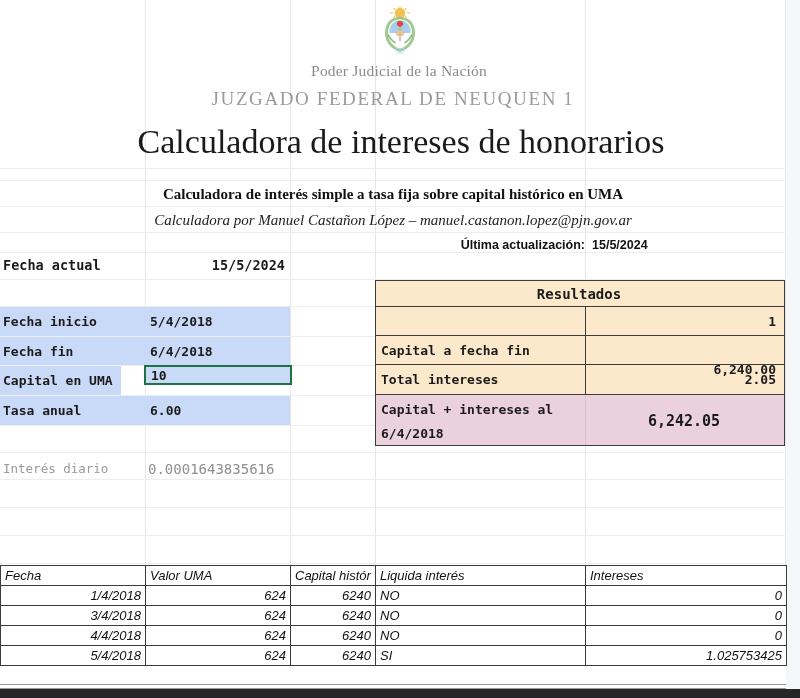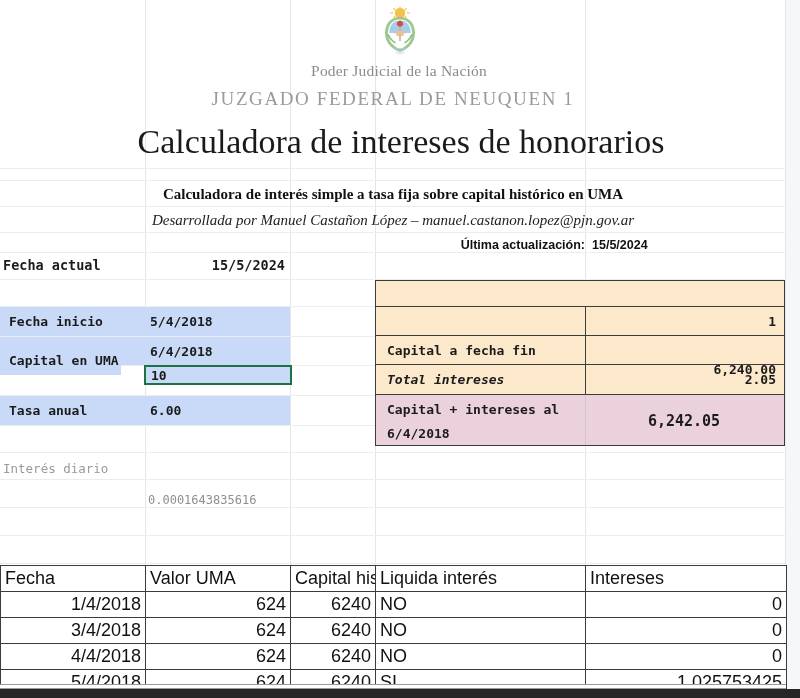--- a/index.html
+++ b/index.html
@@ -32,54 +32,54 @@
   .sub2{position:absolute;left:0;right:14px;top:212px;text-align:center;
        font-family:"Liberation Serif", serif;font-size:15px;font-style:italic;color:#222;}
   .updlbl{position:absolute;top:238px;left:300px;width:285px;text-align:right;
        font-family:"Liberation Sans", sans-serif;font-size:12.5px;font-weight:bold;color:#111;}
   .updval{position:absolute;top:238px;left:592px;
        font-family:"Liberation Sans", sans-serif;font-size:12.5px;font-weight:bold;color:#111;}
 
   .cell{position:absolute;box-sizing:border-box;display:flex;align-items:center;
         font-family:"DejaVu Sans Mono", monospace;font-size:13px;color:#1b1b1b;
         font-weight:bold;white-space:nowrap;}
-  .cell.lbl{padding-left:9px;}
+  .cell.lbl{padding-left:3px;}
   .cell.val{padding-left:5px;}
   .cell.rt{justify-content:flex-end;padding-right:6px;}
   .fill-blue{background:#c9daf8;}
   .fill-cream{background:#fce8cb;}
   .fill-pink{background:#ead1dc;}
 
   .curlbl{position:absolute;left:3px;top:257px;font-family:"DejaVu Sans Mono", monospace;
         font-size:13.5px;font-weight:bold;color:#1b1b1b;}
   .curval{position:absolute;left:145px;top:257px;width:140px;text-align:right;
         font-family:"DejaVu Sans Mono", monospace;font-size:13.5px;font-weight:bold;color:#1b1b1b;}
 
   .idlbl{position:absolute;left:3px;top:461px;font-family:"DejaVu Sans Mono", monospace;
         font-size:12.5px;color:#9a9a9a;}
   .idval{position:absolute;left:148px;top:461px;font-family:"DejaVu Sans Mono", monospace;
-        font-size:12px;color:#8f8f8f;margin-top:32px;}
+        font-size:14px;color:#8f8f8f;}
 
   
   .selbox{position:absolute;box-sizing:border-box;border:2px solid #1e7145;}
 
   
   .resbox{position:absolute;left:375px;top:280px;width:410px;height:166px;
           box-sizing:border-box;border:1px solid #3c3c3c;}
   .reshdr{position:absolute;left:375px;top:281px;width:408px;height:26px;
           display:flex;align-items:center;justify-content:center;
           font-family:"DejaVu Sans Mono", monospace;font-size:14px;font-weight:bold;color:#1b1b1b;}
   .rline{position:absolute;height:1px;background:#3c3c3c;left:375px;width:409px;}
   .rvsep{position:absolute;width:1px;background:#3c3c3c;left:585px;}
   .rvsep-faint{position:absolute;width:1px;background:#d8c4cd;left:585px;}
 
   
   .tblwrap{position:absolute;left:0;top:565px;width:786px;}
   table.data{border-collapse:collapse;width:786px;table-layout:fixed;
-             font-family:"Liberation Sans", sans-serif;font-size:18px;color:#111;}
+             font-family:"Liberation Sans", sans-serif;font-size:13px;color:#111;font-style:italic;}
   table.data th,table.data td{
       border:1px solid #3c3c3c;padding:2px 4px;height:19px;box-sizing:border-box;
       overflow:hidden;white-space:nowrap;font-weight:normal;}
   table.data th{text-align:left;}
   table.data td.num{text-align:right;}
   .botbar{position:absolute;left:0;bottom:0;width:800px;height:9px;background:#262626;}
   .botbar2{position:absolute;left:0;bottom:9px;width:786px;height:3px;background:#ffffff;
            border-top:1px solid #9a9a9a;border-bottom:1px solid #9a9a9a;}
 </style>
 </head>
@@ -137,34 +137,34 @@
       <path d="M34 28.5 c-2 4 -4.6 6.8 -7.4 8.4" stroke="#6aa85c" stroke-width="1.6" fill="none" opacity="0.8"></path>
       <path d="M17 43 h10" stroke="#a8cde8" stroke-width="2.2" opacity="0.7"></path>
       <path d="M18 46 c1.3 1.6 6.7 1.6 8 0" stroke="#c8d8e8" stroke-width="1.5" fill="none" opacity="0.7"></path>
     </g>
   </svg>
 
   <div class="org">Poder Judicial de la Nación</div>
   <div class="court">JUZGADO FEDERAL DE NEUQUEN 1</div>
   <div class="title">Calculadora de intereses de honorarios</div>
   <div class="sub1">Calculadora de interés simple a tasa fija sobre capital histórico en UMA</div>
-  <div class="sub2">Desarrollada por Manuel Castañon López – manuel.castanon.lopez@pjn.gov.ar</div>
+  <div class="sub2">Calculadora por Manuel Castañon López – manuel.castanon.lopez@pjn.gov.ar</div>
   <div class="updlbl">Última actualización:</div>
   <div class="updval">15/5/2024</div>
 
   <div class="curlbl">Fecha actual</div>
   <div class="curval">15/5/2024</div>
 
   <div class="cell lbl fill-blue" style="left:0;top:307px;width:145px;height:29px;">Fecha inicio</div>
   <div class="cell val fill-blue" style="left:145px;top:307px;width:145px;height:29px;">5/4/2018</div>
 
   <div class="cell lbl fill-blue" style="left:0;top:337px;width:145px;height:28px;">Fecha fin</div>
   <div class="cell val fill-blue" style="left:145px;top:337px;width:145px;height:28px;">6/4/2018</div>
 
-  <div class="cell lbl fill-blue" style="left:0;top:346px;width:121px;height:29px;">Capital en UMA</div>
+  <div class="cell lbl fill-blue" style="left:0;top:366px;width:121px;height:29px;">Capital en UMA</div>
   <div class="cell val fill-blue selbox" style="left:144px;top:365px;width:148px;height:20px;">10</div>
 
   <div class="cell lbl fill-blue" style="left:0;top:396px;width:145px;height:29px;">Tasa anual</div>
   <div class="cell val fill-blue" style="left:145px;top:396px;width:145px;height:29px;">6.00</div>
 
   <div class="idlbl">Interés diario</div>
   <div class="idval">0.0001643835616</div>
 
   <div class="cell fill-cream" style="left:376px;top:281px;width:408px;height:26px;"></div>
   <div class="cell fill-cream" style="left:376px;top:307px;width:408px;height:29px;"></div>
@@ -173,27 +173,28 @@
   <div class="cell fill-pink" style="left:376px;top:395px;width:408px;height:50px;"></div>
 
   <div class="resbox"></div>
   <div class="rline" style="top:306px;"></div>
   <div class="rline" style="top:335px;"></div>
   <div class="rline" style="top:364px;"></div>
   <div class="rline" style="top:394px;"></div>
   <div class="rvsep" style="top:307px;height:88px;"></div>
   <div class="rvsep-faint" style="top:396px;height:49px;"></div>
 
+  <div class="reshdr">Resultados</div>
 
   <div class="cell rt" style="left:586px;top:307px;width:196px;height:29px;">1</div>
 
   <div class="cell lbl" style="left:378px;top:336px;width:205px;height:29px;">Capital a fecha fin</div>
   <div class="cell rt" style="left:586px;top:355px;width:196px;height:29px;">6,240.00</div>
 
-  <div class="cell lbl" style="left:378px;top:365px;width:205px;height:29px;font-style:italic;">Total intereses</div>
+  <div class="cell lbl" style="left:378px;top:365px;width:205px;height:29px;">Total intereses</div>
   <div class="cell rt" style="left:586px;top:365px;width:196px;height:29px;">2.05</div>
 
   <div class="cell lbl" style="left:378px;top:398px;width:205px;height:22px;">Capital + intereses al</div>
   <div class="cell lbl" style="left:378px;top:422px;width:205px;height:22px;">6/4/2018</div>
   <div class="cell" style="left:586px;top:396px;width:196px;height:49px;justify-content:center;font-size:15px;">6,242.05</div>
 
   <div class="tblwrap">
     <table class="data">
       <colgroup>
         <col style="width:145px">

